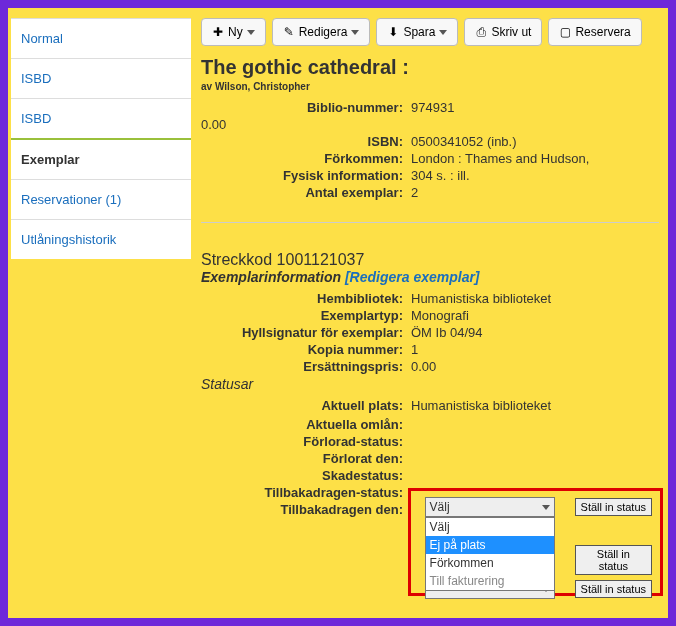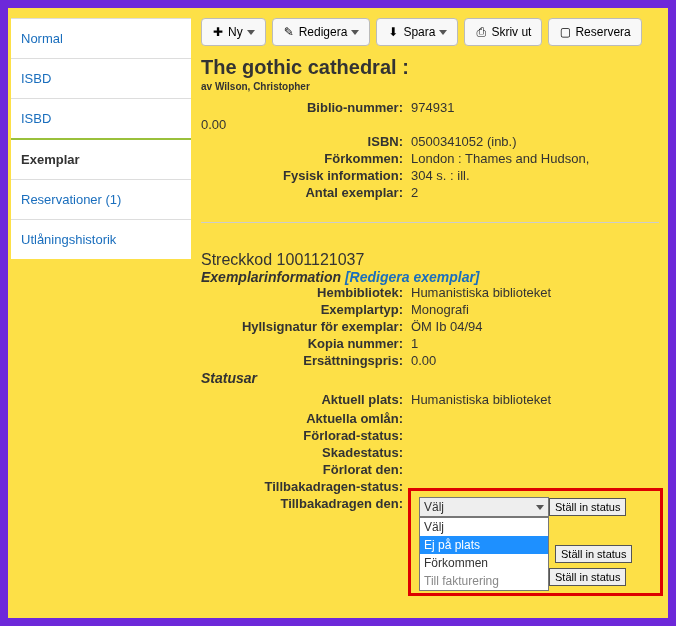--- a/index.html
+++ b/index.html
@@ -13,26 +13,26 @@
 .content { flex: 1; padding-right: 6px; }
 .toolbar { display: flex; gap: 6px; margin-bottom: 10px; }
 .btn { border: 1px solid #bbb; background: #f8f8f8; border-radius: 4px; padding: 6px 10px; font-size: 12px; cursor: pointer; display: inline-flex; align-items: center; gap: 4px; }
 h1.title { font-size: 20px; font-weight: bold; margin-bottom: 2px; }
 .author { font-size: 10px; font-weight: bold; margin-bottom: 8px; }
 .detail-table { margin-bottom: 28px; border-bottom: 1px solid #ccc; padding-bottom: 20px; }
 .detail-row { display: flex; margin-bottom: 2px; }
 .detail-label { width: 210px; text-align: right; font-weight: bold; padding-right: 8px; }
 .detail-value { flex: 1; }
 h2.barcode { font-size: 16px; font-weight: normal; }
-.subhead { font-style: italic; font-weight: bold; font-size: 14px; }
+.subhead { font-style: italic; font-weight: bold; font-size: 14px; margin-bottom: 6px; }
 .subhead a { color: #1a6ebd; font-weight: bold; font-style: italic; text-decoration: none; }
-.section-head { font-style: italic; font-weight: bold; font-size: 14px; margin-top: 0; margin-bottom: 6px; }
+.section-head { font-style: italic; font-weight: normal; font-size: 14px; margin-top: 0; margin-bottom: 6px; }
 .status-box { border: 3px solid #d00; padding: 6px 8px 10px 8px; position: absolute; top: 480px; left: 400px; width: 255px; height: 108px; }
 .small-btn { border: 1px solid #555; background: #efefef; font-size: 11px; padding: 2px 5px; cursor: pointer; }
-.row-status { display: flex; align-items: center; margin-bottom: 4px; gap: 0; }
+.row-status { display: flex; align-items: center; margin-bottom: 4px; gap: 20px; justify-content: flex-end; }
 .dropdown-open { position: relative; }
 .dropdown-list { position: absolute; top: 20px; left: 0; width: 130px; border: 1px solid #777; background: #fff; font-size: 12px; z-index: 10; }
 .dropdown-list div { padding: 2px 4px; }
 .dropdown-list .hl { background: #1e90ff; color: #fff; }
 .dropdown-list .dis { color: #888; }
 .icon { display: inline-block; width: 12px; text-align: center; }
 .caret-down { display:inline-block; width:0; height:0; border-left:4px solid transparent; border-right:4px solid transparent; border-top:5px solid #555; vertical-align: middle; }
 .select-display { display:inline-flex; align-items:center; justify-content:space-between; padding:0 4px; border:1px solid #777; background:#eee; font-size:12px; height:20px; width:130px; }
 </style>
 </head>
@@ -152,25 +152,25 @@
           </div>
       <div class="detail-row">
             <div class="detail-label">Aktuella omlån:</div>
             <div class="detail-value"></div>
           </div>
       <div class="detail-row">
             <div class="detail-label">Förlorad-status:</div>
             <div class="detail-value"></div>
           </div>
       <div class="detail-row">
+            <div class="detail-label">Förlorat den:</div>
+            <div class="detail-value"></div>
+          </div>
+      <div class="detail-row">
             <div class="detail-label">Skadestatus:</div>
-            <div class="detail-value"></div>
-          </div>
-      <div class="detail-row">
-            <div class="detail-label">Förlorat den:</div>
             <div class="detail-value"></div>
           </div>
       <div class="detail-row">
             <div class="detail-label">Tillbakadragen-status:</div>
             <div class="detail-value"></div>
           </div>
       <div class="detail-row">
             <div class="detail-label">Tillbakadragen den:</div>
             <div class="detail-value"></div>
           </div>

